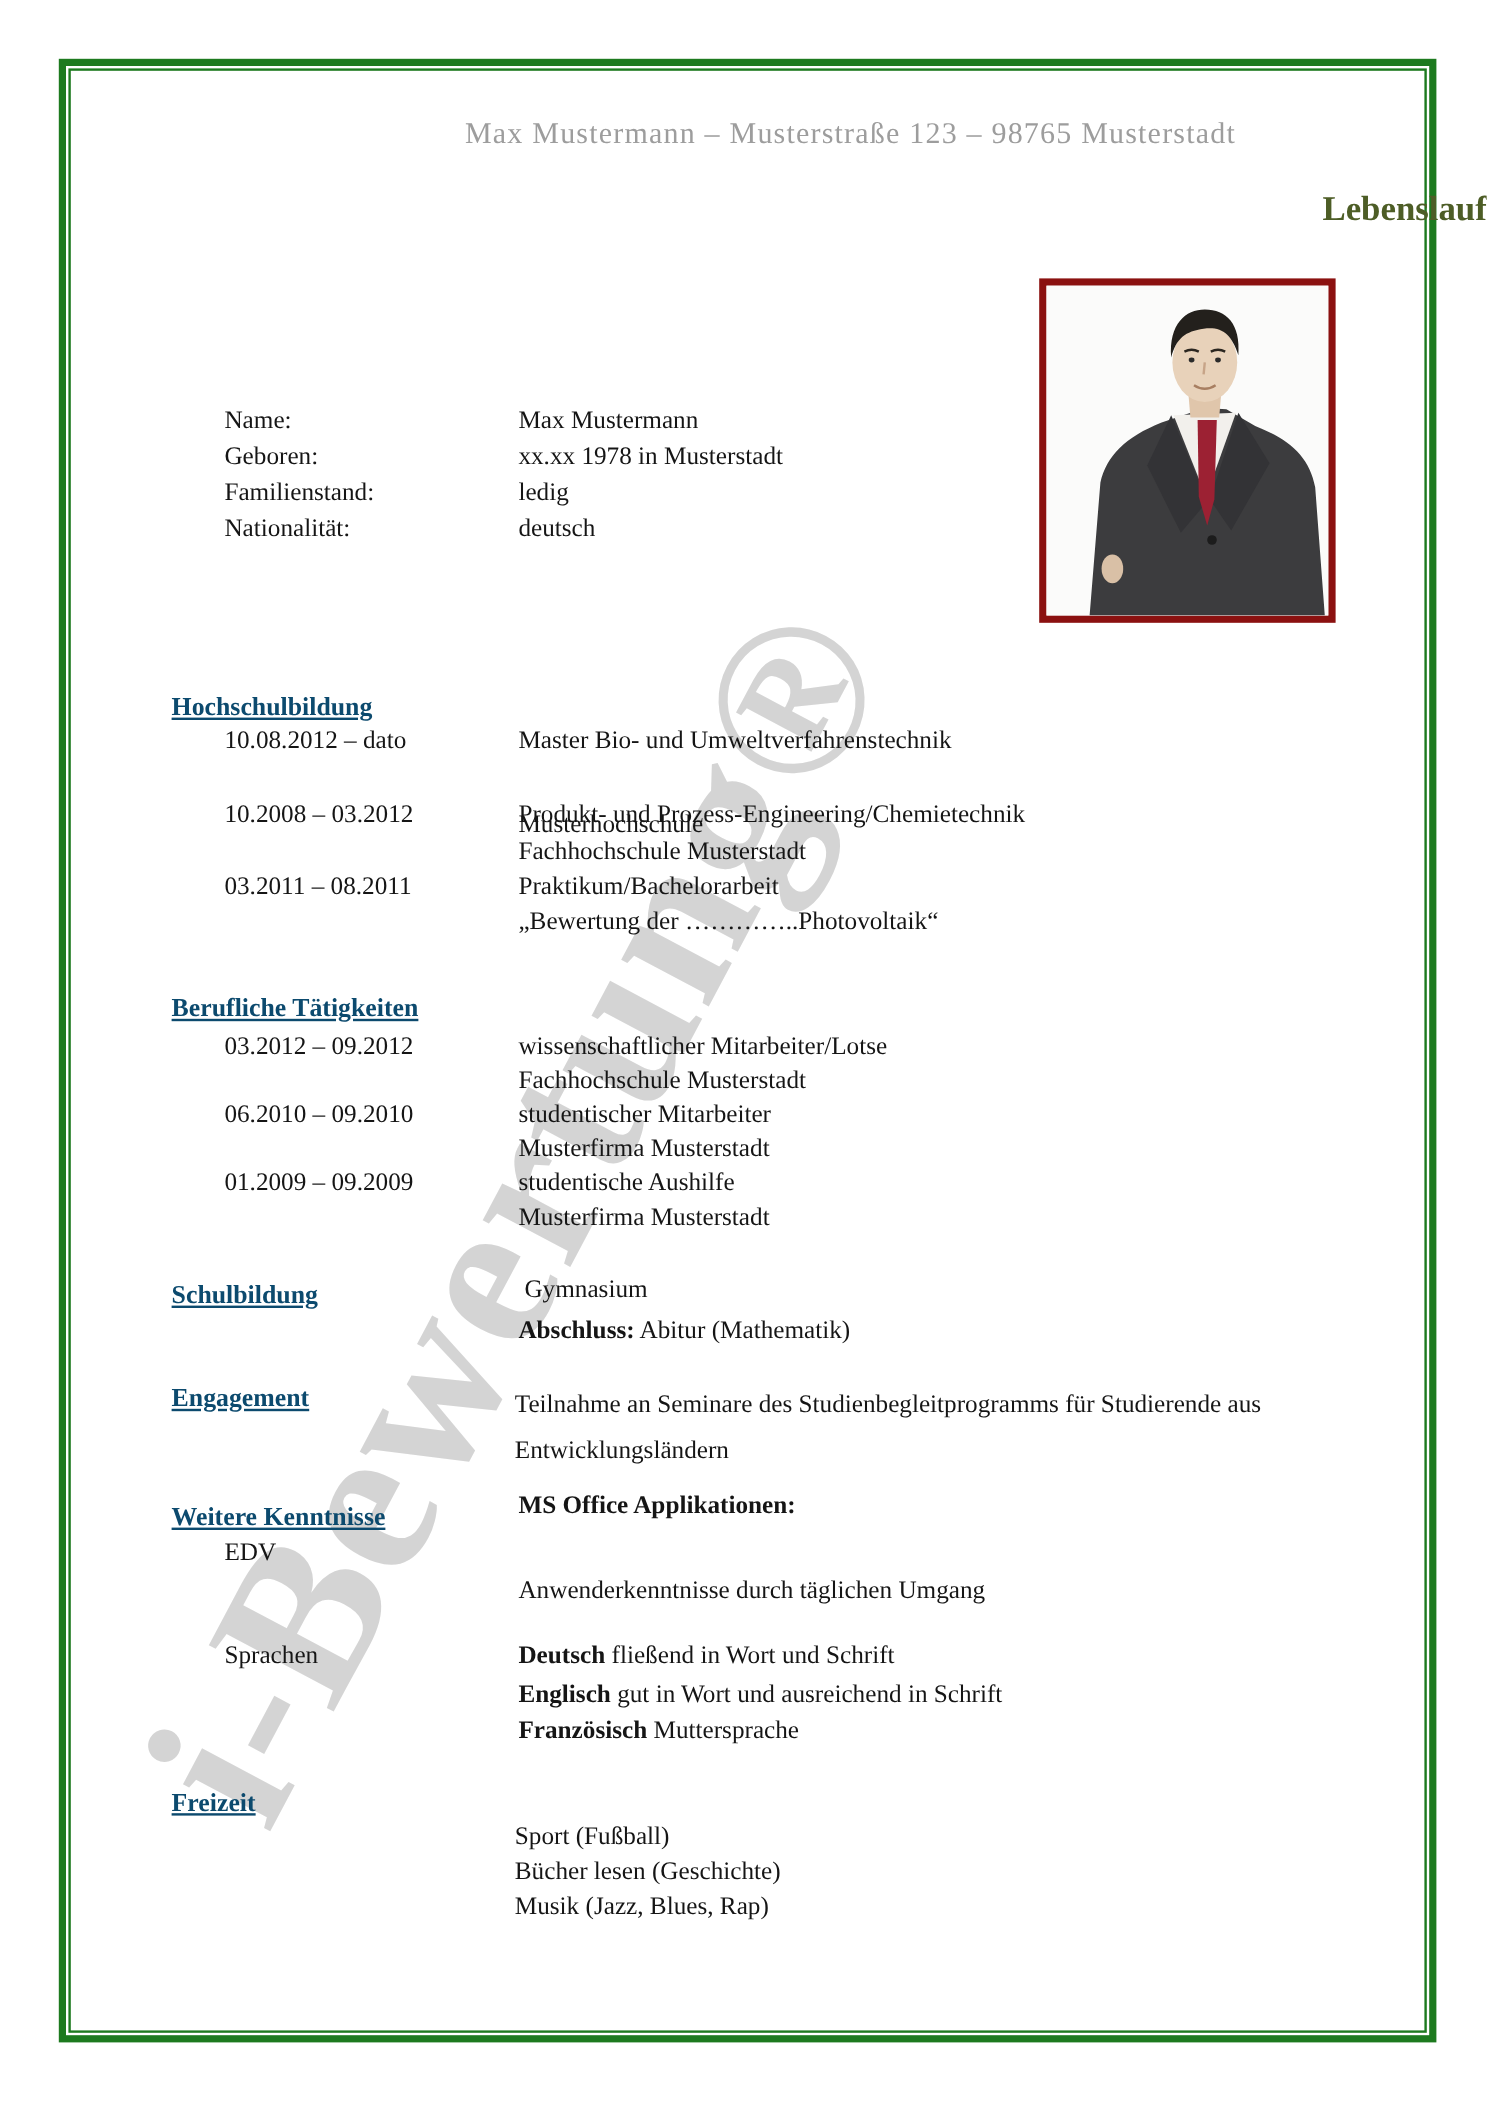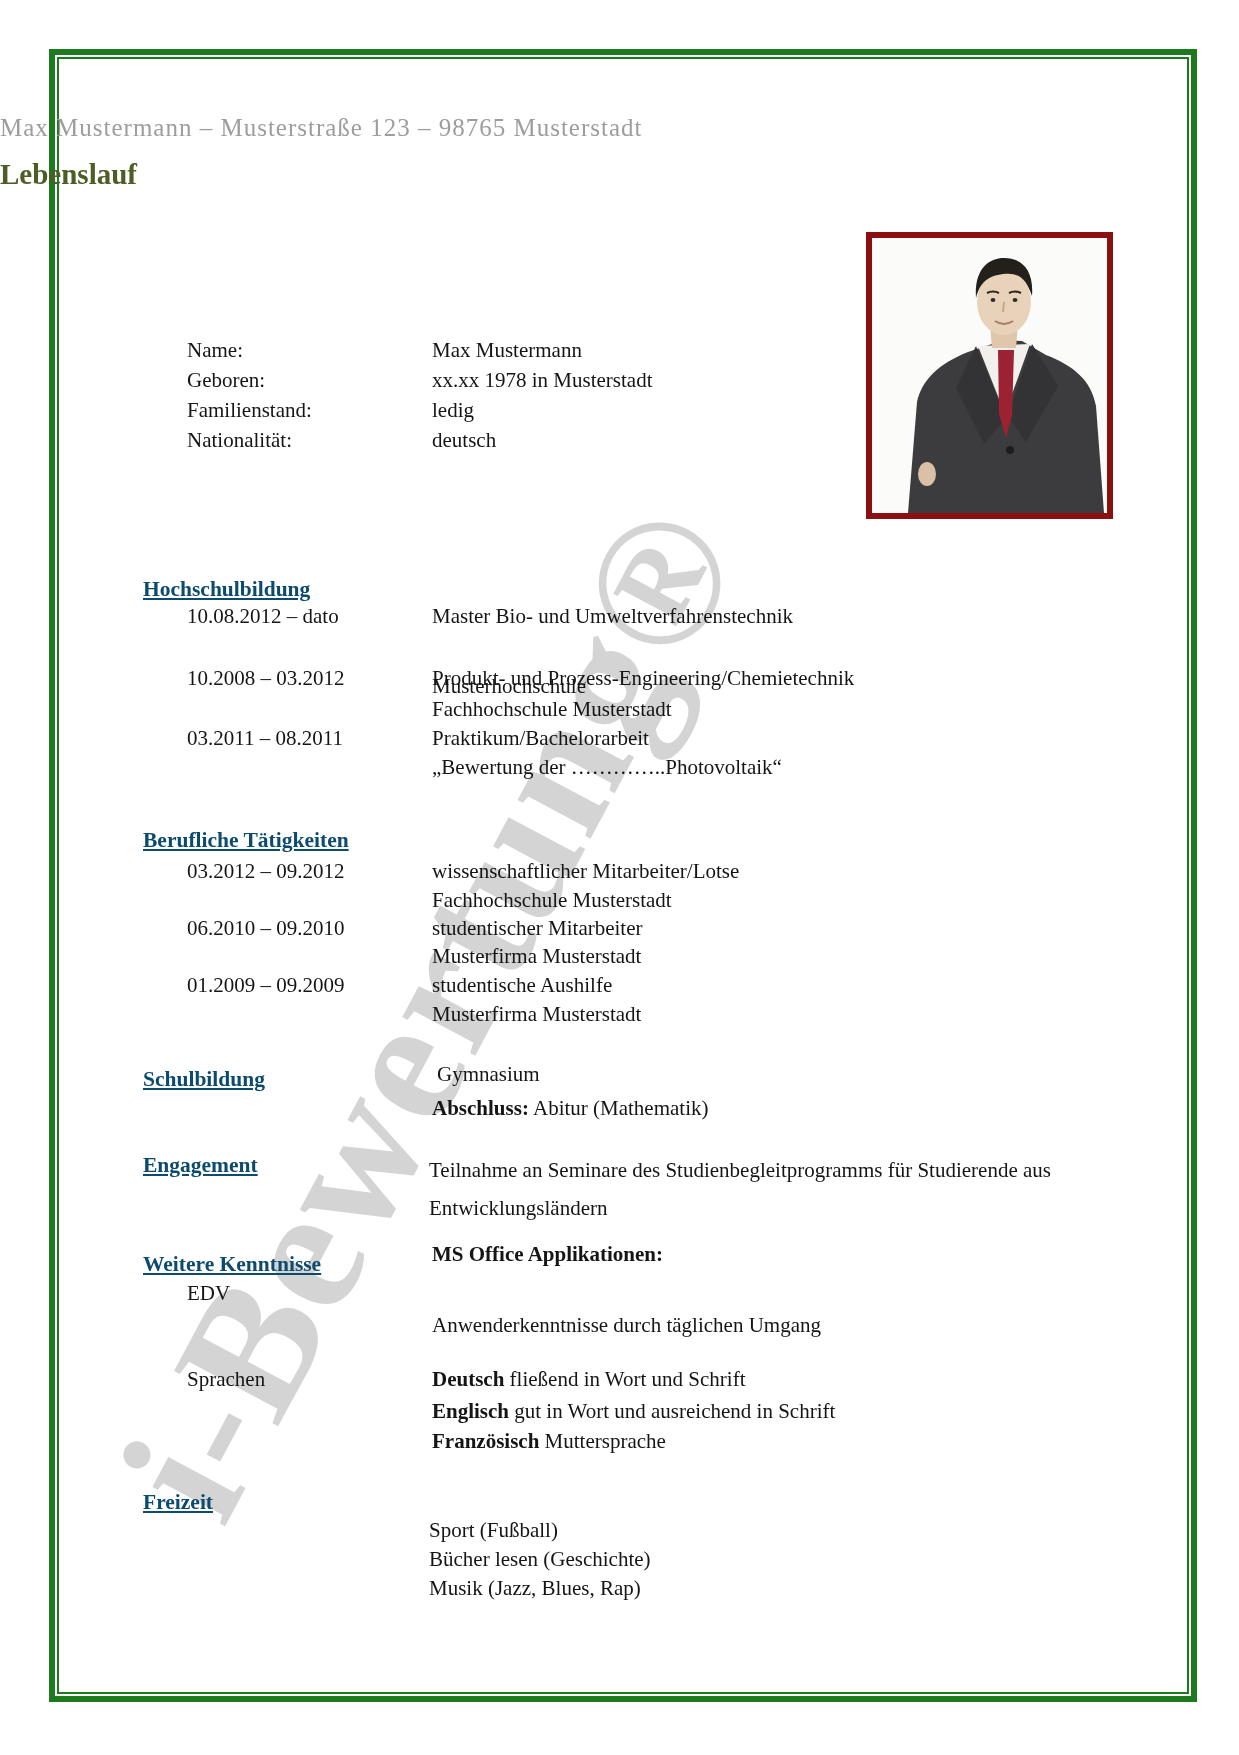--- a/index.html
+++ b/index.html
@@ -13,25 +13,25 @@
   }
   .frame-inner { width:100%; height:100%; border:2px solid #1d7a1f; box-sizing:border-box; }
   .watermark {
     position:absolute; left:-95px; top:945px; width:1000px; height:230px; z-index:1;
     transform:rotate(-62deg); font-size:180px; font-weight:bold;
     color:rgba(176,176,176,0.55); text-align:center; line-height:230px;
     letter-spacing:2px; pointer-events:none; white-space:nowrap;
   }
   .content { position:absolute; inset:0; z-index:2; }
   .header-line {
-    position:absolute; top:98px; left:0; width:1030px; text-align:left;
-    font-size:25px; color:#9d9d9d; letter-spacing:1px; white-space:nowrap;margin-top:16px;
+    position:absolute; top:98px; left:0; width:1030px; text-align:right;
+    font-size:25px; color:#9d9d9d; letter-spacing:1px; white-space:nowrap;
   }
   .doc-title {
-    position:absolute; top:158px; left:0; width:1239px; text-align:left;
+    position:absolute; top:158px; left:0; width:1239px; text-align:right;
     font-size:29px; font-weight:bold; color:#4d5d26;
   }
   .photo {
     position:absolute; left:866px; top:232px; width:235px; height:275px;
     border:6px solid #8b1110; background:#fbfbfa;
   }
   .photo svg { display:block; width:100%; height:100%; }
   .line { position:absolute; font-size:21px; color:#151515; white-space:nowrap;margin-left:44px; }
   .lbl  { left:143px; }
   .val  { left:388px; }

